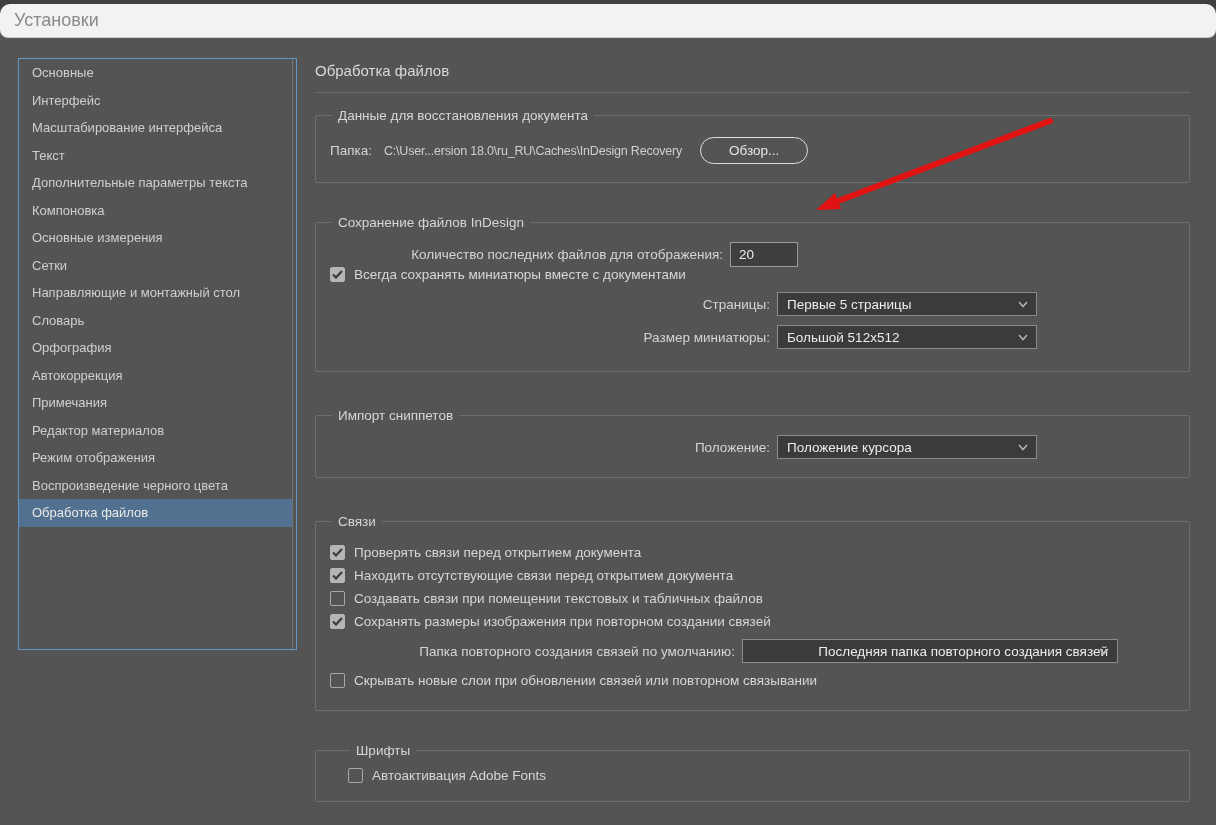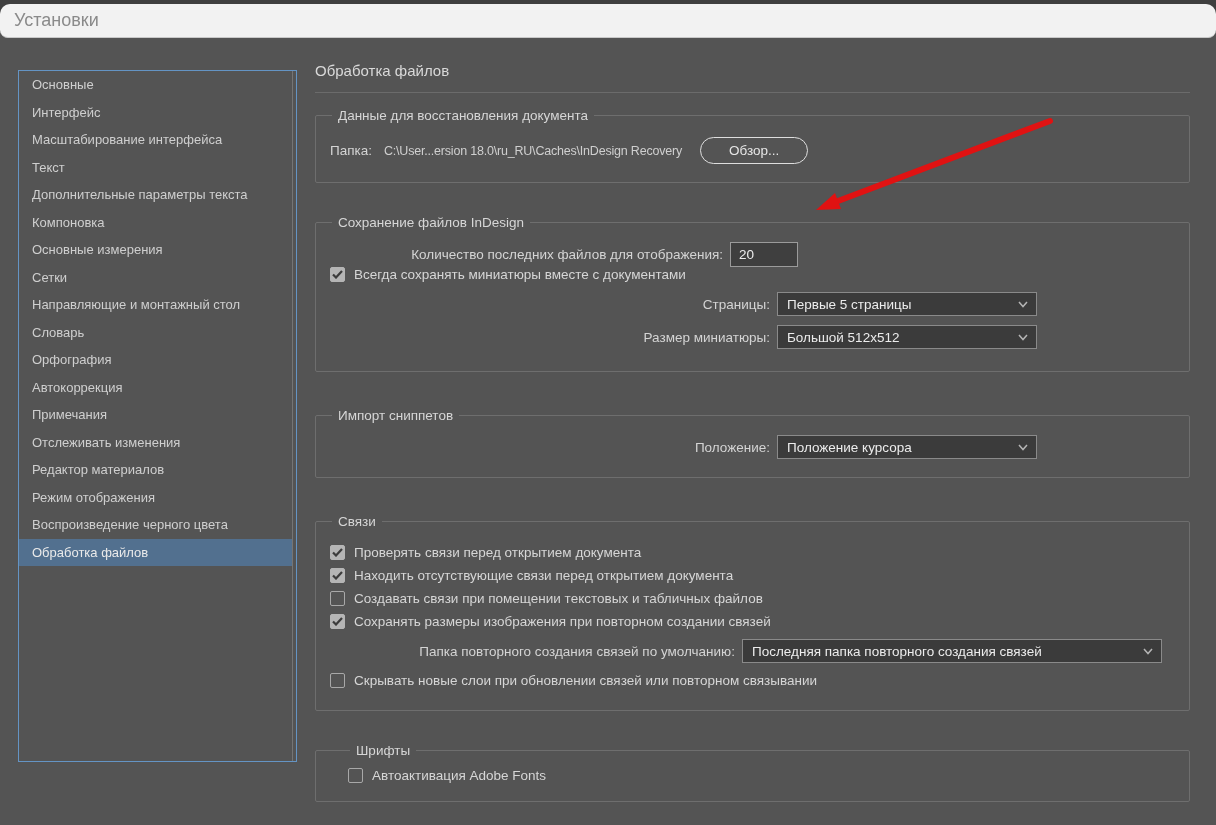--- a/index.html
+++ b/index.html
@@ -17,21 +17,21 @@
   }
   .titlebar {
     height:34px; background:#f2f2f2; border-bottom:1px solid #c9c9c9;
     display:flex; align-items:center; padding-left:14px;
     color:#8a8a8a; font-size:18px;border-radius:8px;
   }
   .dialog-body { position:relative; width:100%; height:786px; background:#545454; }
 
   
   .sidebar {
-    position:absolute; left:18px; top:32px; width:279px; height:692px;
+    position:absolute; left:18px; top:20px; width:279px; height:592px;
     border:1px solid #6494c4; background:#545454;
   }
   .sidebar-gutter {
     position:absolute; top:0; bottom:0; right:3px; width:1px;
     background:#8f8f8f; opacity:.55;
   }
   .side-item {
     height:27.5px; line-height:27.5px; padding-left:13px; margin-right:4px;
     font-size:13px; color:#cfcfcf; white-space:nowrap; cursor:default;
   }
@@ -109,21 +109,20 @@
       <div class="side-item">Текст</div>
       <div class="side-item">Дополнительные параметры текста</div>
       <div class="side-item">Компоновка</div>
       <div class="side-item">Основные измерения</div>
       <div class="side-item">Сетки</div>
       <div class="side-item">Направляющие и монтажный стол</div>
       <div class="side-item">Словарь</div>
       <div class="side-item">Орфография</div>
       <div class="side-item">Автокоррекция</div>
       <div class="side-item">Примечания</div>
-      <div class="side-item">Отслеживать изменения</div>
       <div class="side-item">Редактор материалов</div>
       <div class="side-item">Режим отображения</div>
       <div class="side-item">Воспроизведение черного цвета</div>
       <div class="side-item selected">Обработка файлов</div>
       <div class="sidebar-gutter"></div>
     </div>
 
     <div class="main">
       <div class="main-header">Обработка файлов</div>
 
@@ -215,21 +214,21 @@
           <span class="cb checked">
             <svg width="11" height="9" viewBox="0 0 11 9">
                 <polyline points="1,4.5 4,7.5 10,1" fill="none" stroke="#3c3c3c" stroke-width="2.2"></polyline>
               </svg>
           </span>
           <span>Сохранять размеры изображения при повторном создании связей</span>
         </div>
 
         <div class="row mt10">
           <span class="lbl r" style="width:412px;">Папка повторного создания связей по умолчанию:</span>
-          <div class="dropdown" style="width:420px;">
+          <div class="dropdown" style="width:376px;justify-content:flex-end;">
             <span>Последняя папка повторного создания связей</span>
             <svg class="chev" width="10" height="7" viewBox="0 0 10 7">
                 <polyline points="1,1 5,5.5 9,1" fill="none" stroke="#b5b5b5" stroke-width="1.5"></polyline>
               </svg>
           </div>
         </div>
 
         <div class="cb-row mt10">
           <span class="cb">
             

